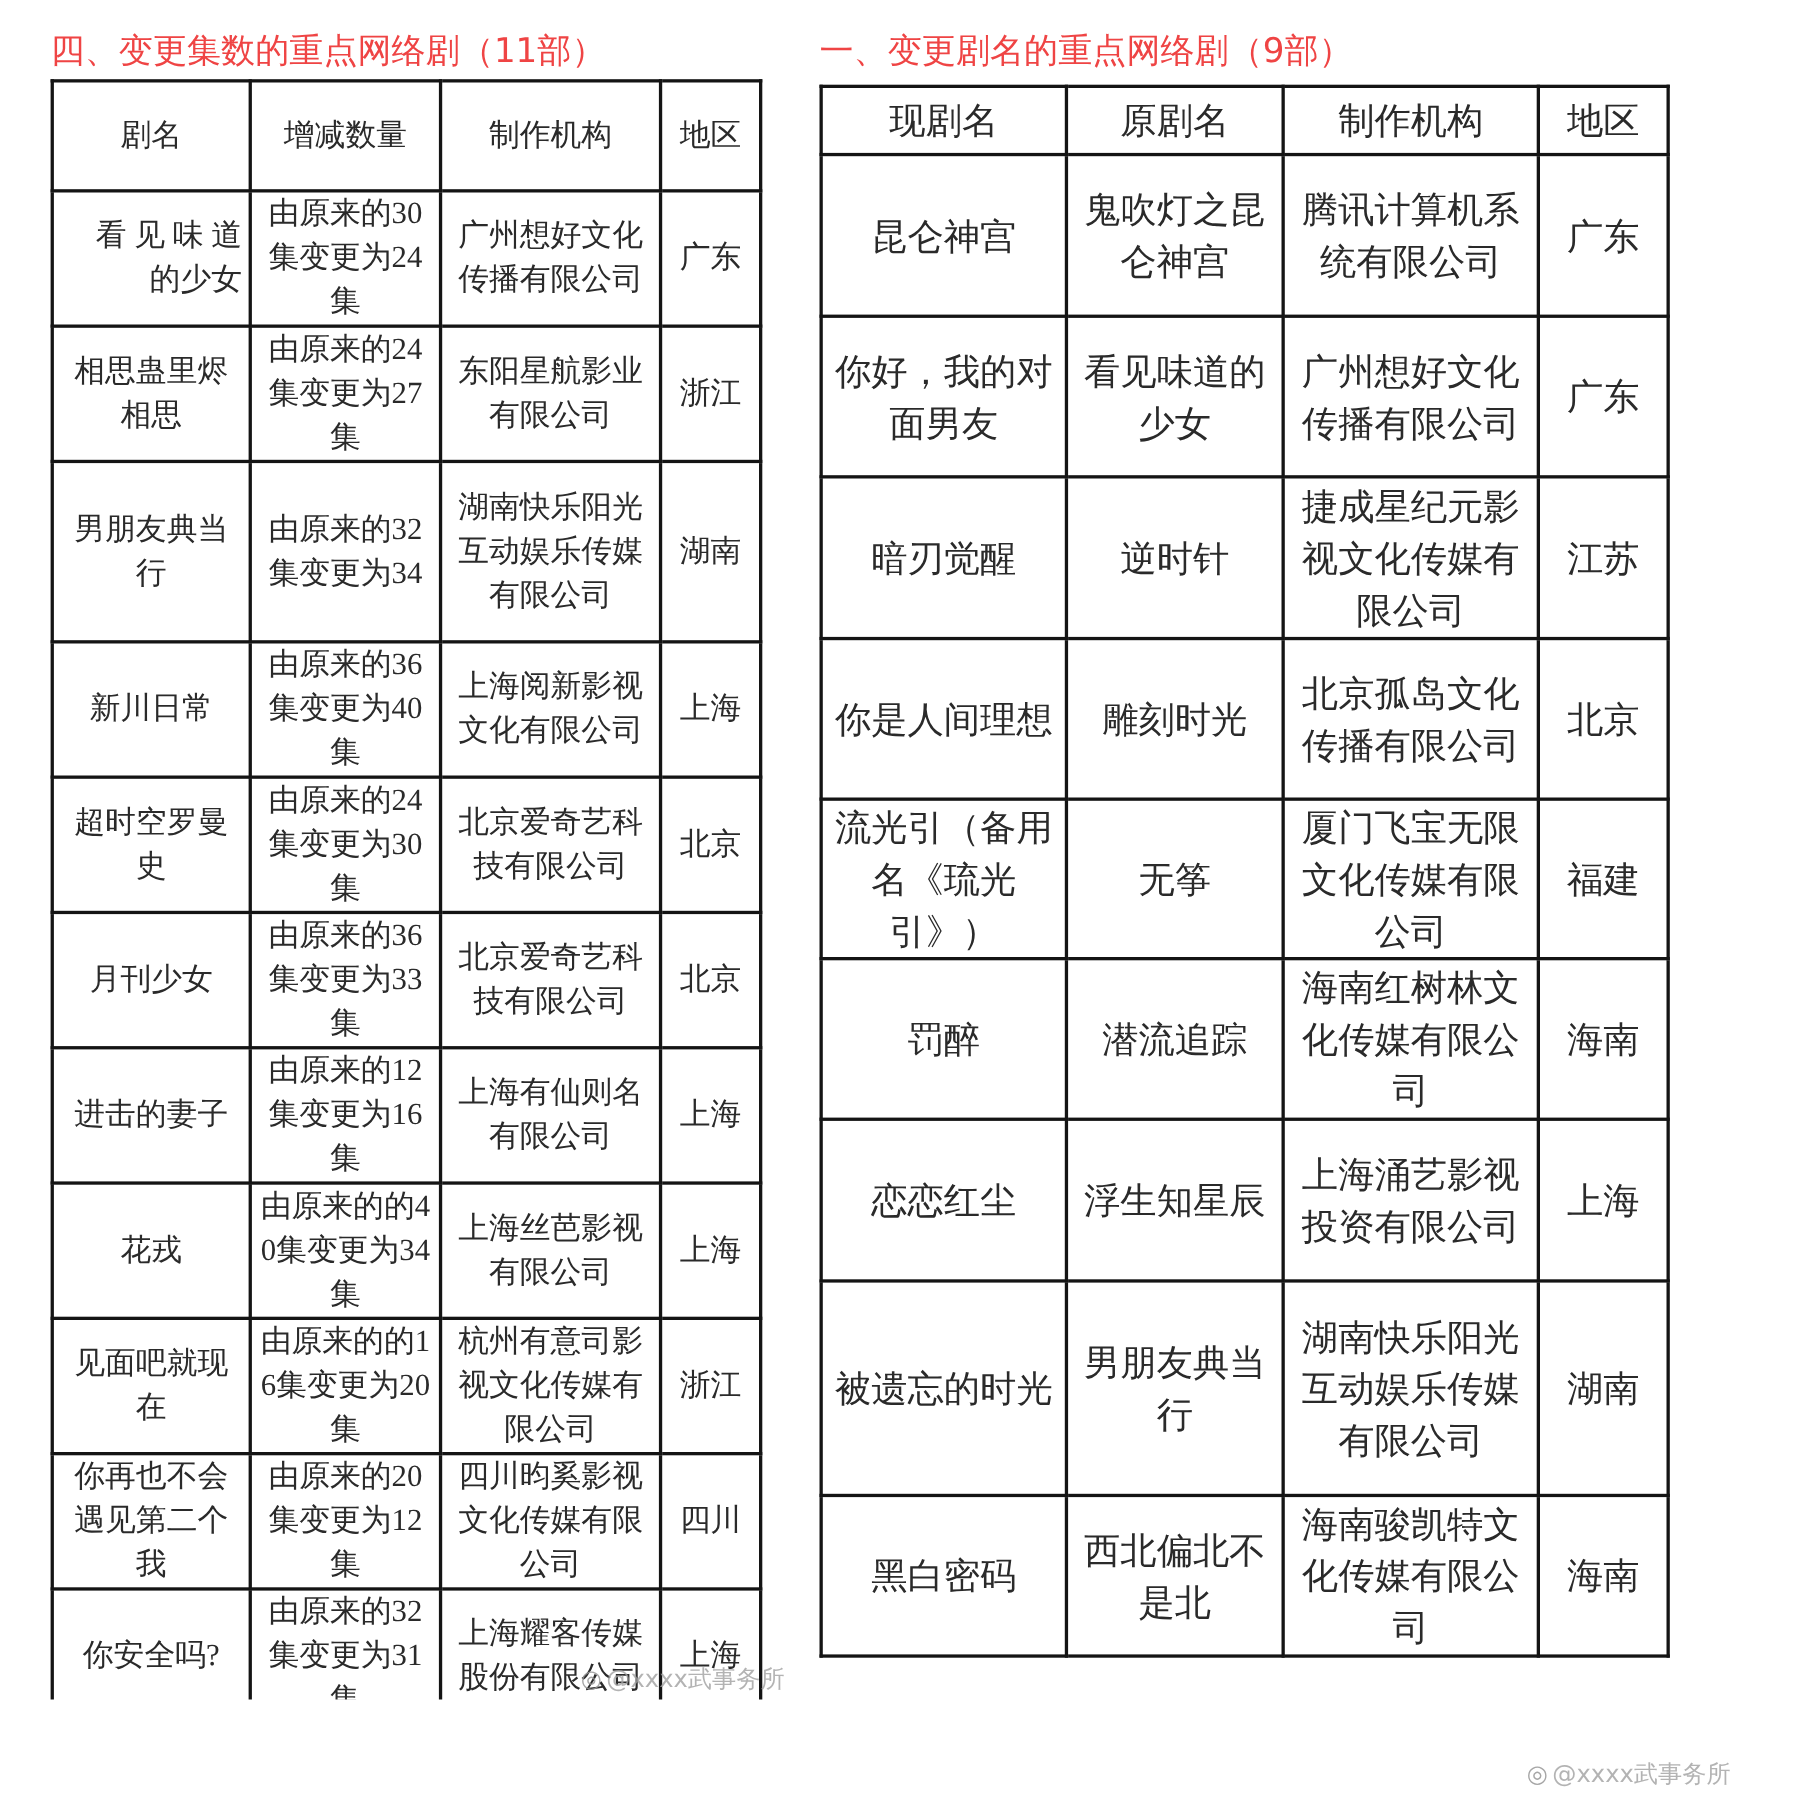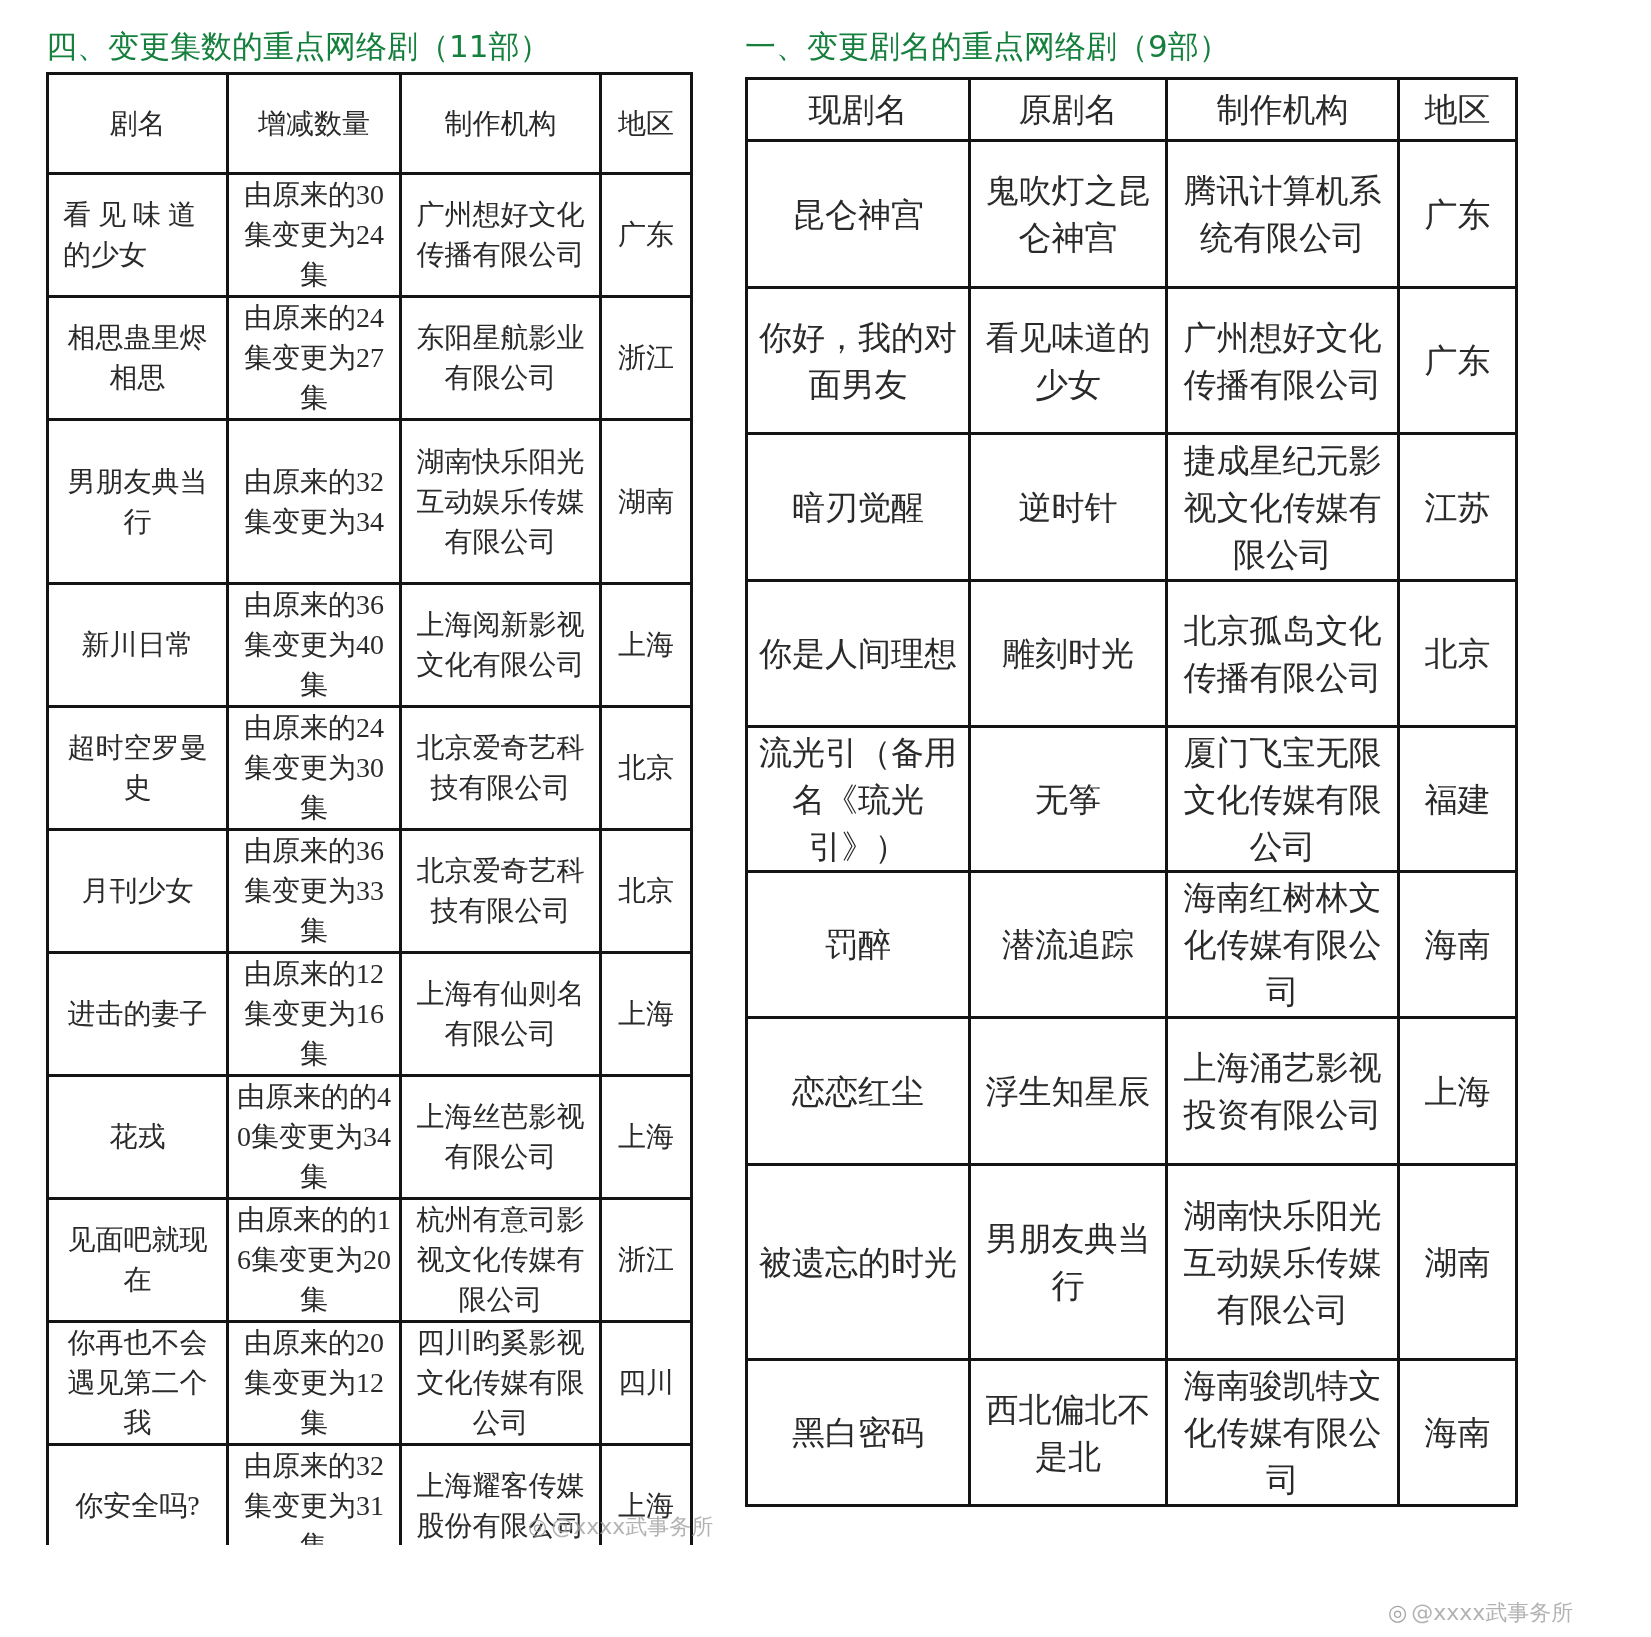--- a/index.html
+++ b/index.html
@@ -1,21 +1,21 @@
 <!DOCTYPE html>
 <html><head>
 <meta charset="utf-8">
 <style>
   html, body { margin: 0; padding: 0; }
   body {
     width: 1651px; height: 1637px; background: #ffffff; position: relative; overflow: hidden;
     font-family: "DejaVu Sans", "Liberation Sans", sans-serif; color: #2a2a2a;
   }
   .title {
-    position: absolute; font-size: 31px; line-height: 40px; color: #15803d; white-space: nowrap;
+    position: absolute; font-size: 31px; line-height: 40px; color: #ef4444; white-space: nowrap;
     letter-spacing: 0px;
   }
   .tbl { position: absolute; border-collapse: collapse; table-layout: fixed; }
   .tbl td, .tbl th {
     border: 3px solid #141414; padding: 0 6px; text-align: center; vertical-align: middle;
     font-weight: normal; overflow: hidden; word-break: break-all;
   }
   #left-table td, #left-table th { font-size: 28px; line-height: 40px; }
   #right-table td, #right-table th { font-size: 33px; line-height: 47px; margin-top: 48px; }
   #left-table td.region { padding: 0 10px; }
@@ -39,21 +39,21 @@
       <col style="width:91px">
   </colgroup>
   <tbody>
       <tr style="height:100px">
     <th>剧名</th>
     <th>增减数量</th>
     <th>制作机构</th>
     <th class="region">地区</th>
   </tr>
   <tr style="height:122px">
-    <td style="text-align:left;padding-left:14px">看 见 味 道的少女</td>
+    <td style="text-align:right;padding-left:14px">看 见 味 道的少女</td>
     <td>由原来的30集变更为24集</td>
     <td>广州想好文化传播有限公司</td>
     <td class="region">广东</td>
   </tr>
   <tr style="height:122px">
     <td>相思蛊里烬相思</td>
     <td>由原来的24集变更为27集</td>
     <td>东阳星航影业有限公司</td>
     <td class="region">浙江</td>
   </tr>

